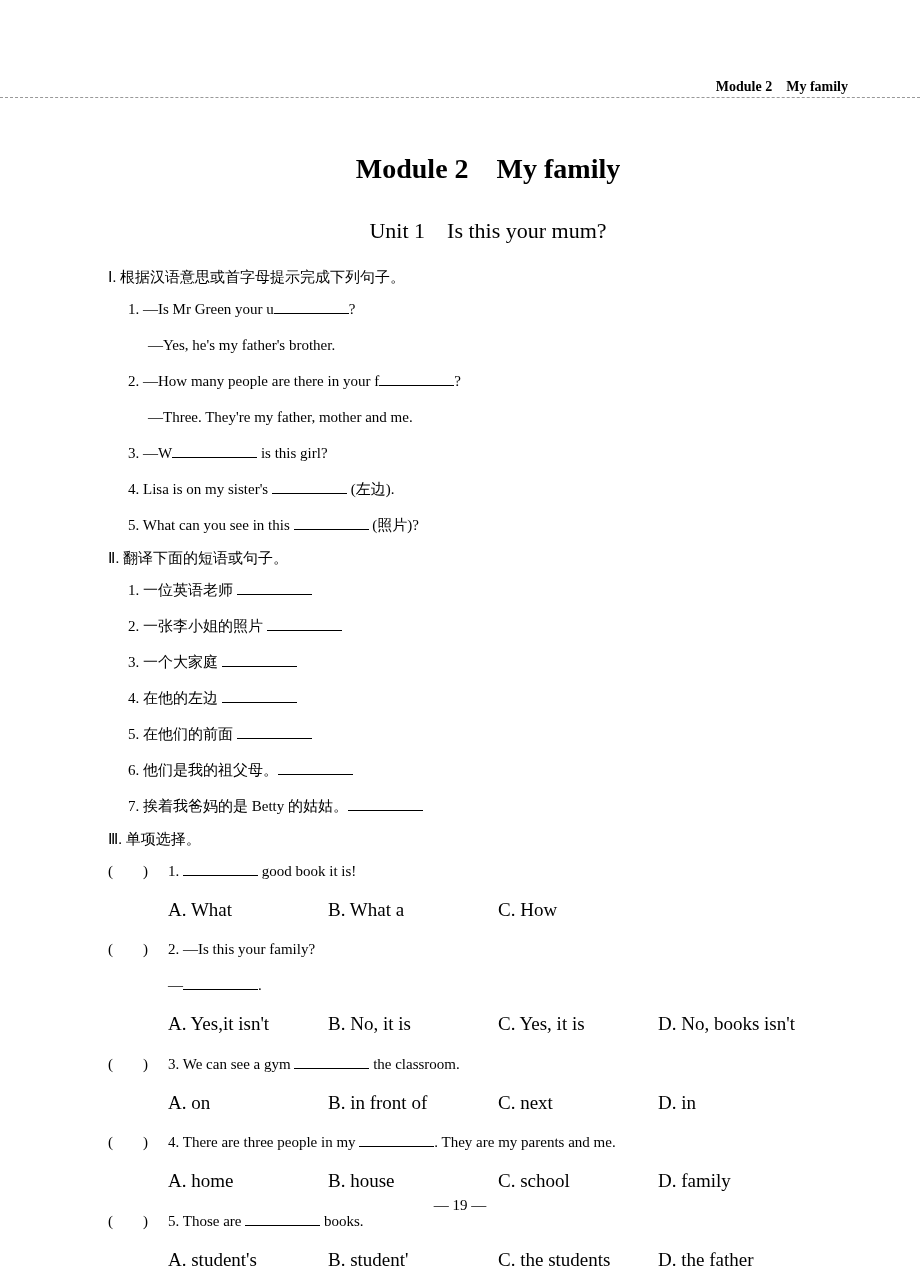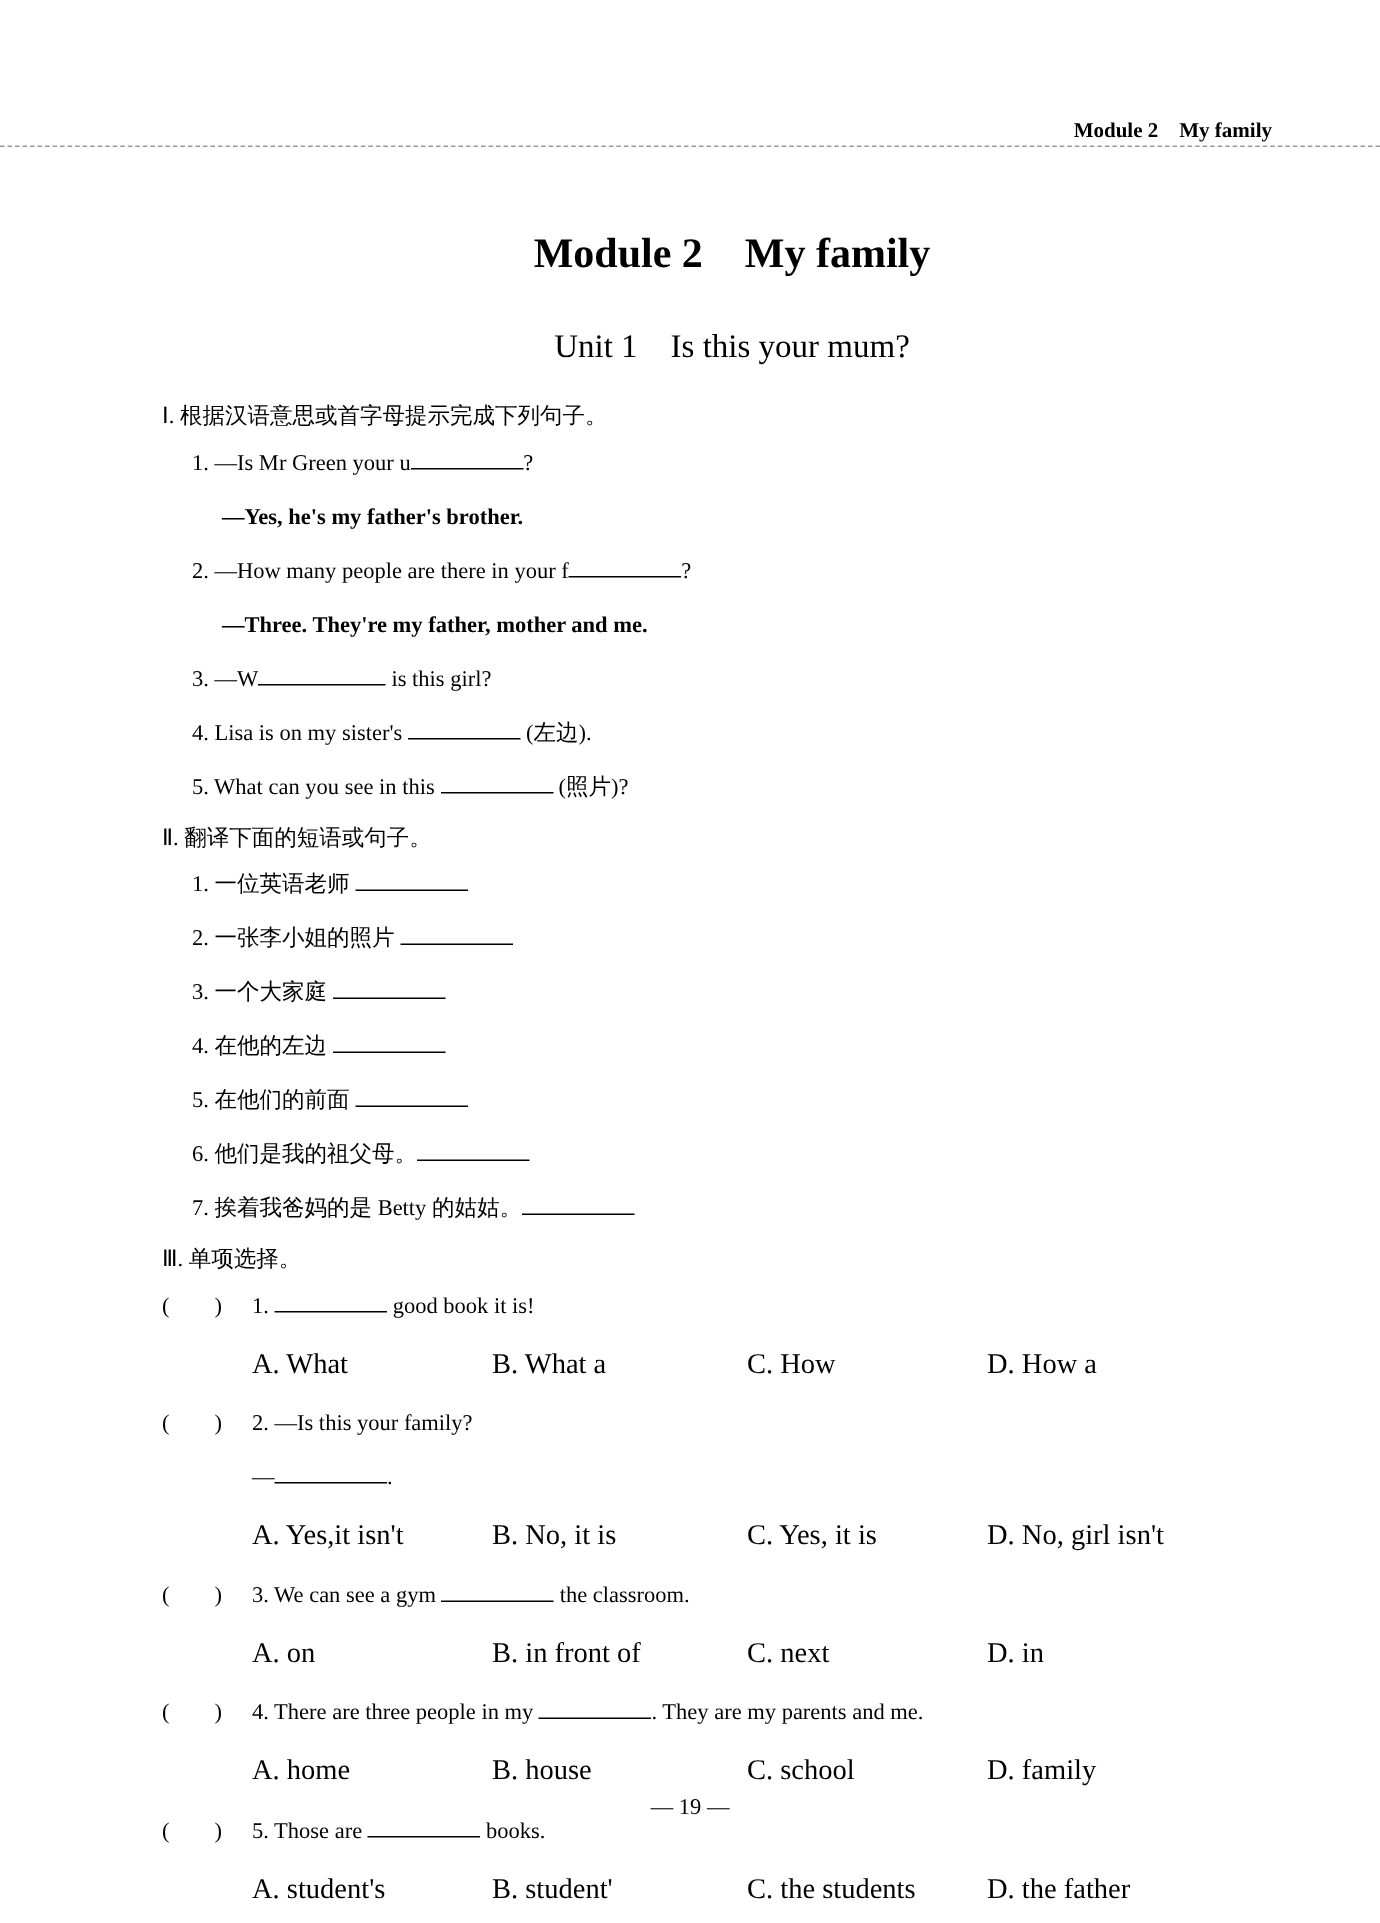--- a/index.html
+++ b/index.html
@@ -51,21 +51,20 @@
       font-size: 15px;
       margin-bottom: 12px;
       padding-left: 20px;
       line-height: 1.6;
     }
     .sub-line {
       font-size: 15px;
       margin-bottom: 12px;
       padding-left: 40px;
       line-height: 1.6;
-      font-weight: bold;
     }
     .blank {
       display: inline-block;
       border-bottom: 1px solid #000;
       width: 75px;
       height: 14px;
       vertical-align: baseline;
     }
     .blank-md { width: 85px; }
     .mc-row {
@@ -147,36 +146,35 @@
   <div class="section-header">Ⅲ. 单项选择。</div>
 
   <div class="mc-row">
     <span class="paren">(　　)</span>
     <span class="mc-q"><span>1. </span><span class="blank"></span><span> good book it is!</span></span>
   </div>
   <div class="options">
     <span class="opt-a">A. What</span>
     <span class="opt-b">B. What a</span>
     <span class="opt-c">C. How</span>
-    <span class="opt-d">D. How a</span>
   </div>
 
   <div class="mc-row">
     <span class="paren">(　　)</span>
     <span class="mc-q">2. —Is this your family?</span>
   </div>
   <div class="mc-row">
     <span class="paren"></span>
     <span class="mc-q"><span>—</span><span class="blank"></span><span>.</span></span>
   </div>
   <div class="options">
     <span class="opt-a">A. Yes,it isn't</span>
     <span class="opt-b">B. No, it is</span>
     <span class="opt-c">C. Yes, it is</span>
-    <span class="opt-d">D. No, girl isn't</span>
+    <span class="opt-d">D. No, books isn't</span>
   </div>
 
   <div class="mc-row">
     <span class="paren">(　　)</span>
     <span class="mc-q"><span>3. We can see a gym </span><span class="blank"></span><span> the classroom.</span></span>
   </div>
   <div class="options">
     <span class="opt-a">A. on</span>
     <span class="opt-b">B. in front of</span>
     <span class="opt-c">C. next</span>

